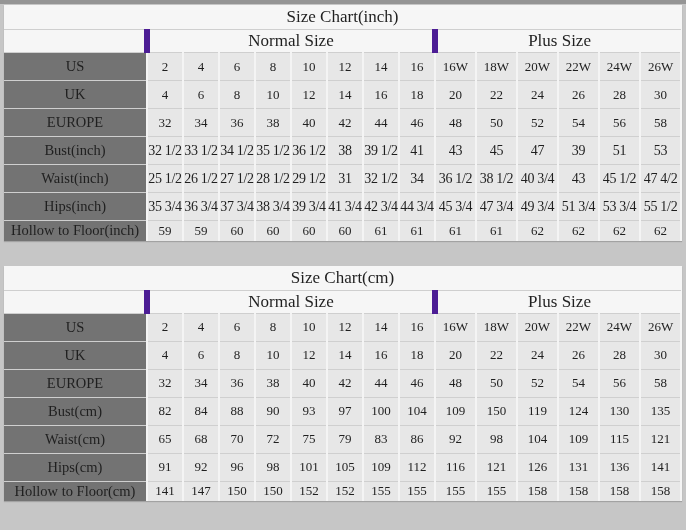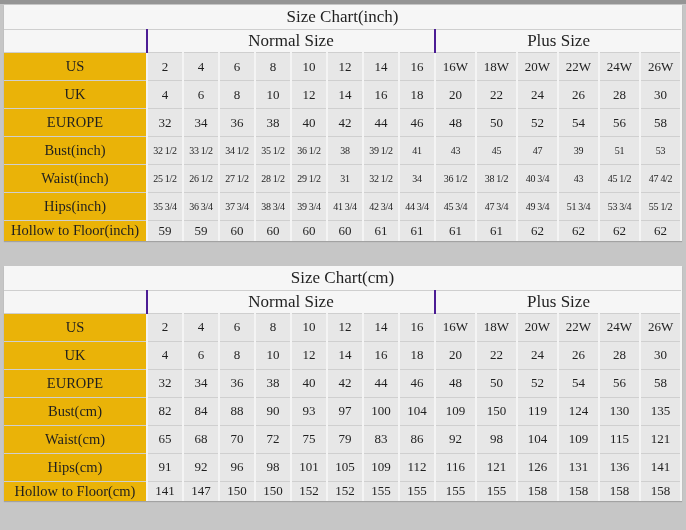--- a/index.html
+++ b/index.html
@@ -19,39 +19,39 @@
     background:#f6f6f6;
     box-shadow:0 1px 1px rgba(0,0,0,0.18);
   }
   table.t-inch{margin-bottom:25px;}
   col.c-label{width:143px;}
   col.c-n{width:36px;}
   col.c-p{width:41px;}
   th,td{font-weight:normal;text-align:center;vertical-align:middle;padding:0;}
   th.title{font-size:17px;height:24px;}
   tr.group-header-row th{border-top:1px solid #cfcfcf;height:22px;font-size:17px;}
-  th.group{border-left:2px solid #4c1d95;}
+  th.group{border-left:6px solid #4c1d95;}
   tbody tr{height:28px;}
   tbody tr:last-child{height:20px;}
   tbody th.rlabel{
     border-top:1px solid #cfcfcf;
     font-size:14.5px;
-    background:#eab308;
+    background:#737373;
   }
   tbody td{
     border-top:1px solid #cfcfcf;
     border-left:2px solid #f4f4f4;
     border-right:2px solid #f4f4f4;
     background:#e7e7e7;
     font-size:13px;
     white-space:nowrap;
     overflow:visible;
   }
   .t-inch tbody tr:nth-child(n+4):nth-child(-n+6) td{
-    font-size:10px;
+    font-size:14px;
     letter-spacing:-0.3px;
   }
 </style>
 </head>
 <body>
 
 <div class="top-strip"></div>
 <div class="page">
 
   <table class="size-table t-inch">

